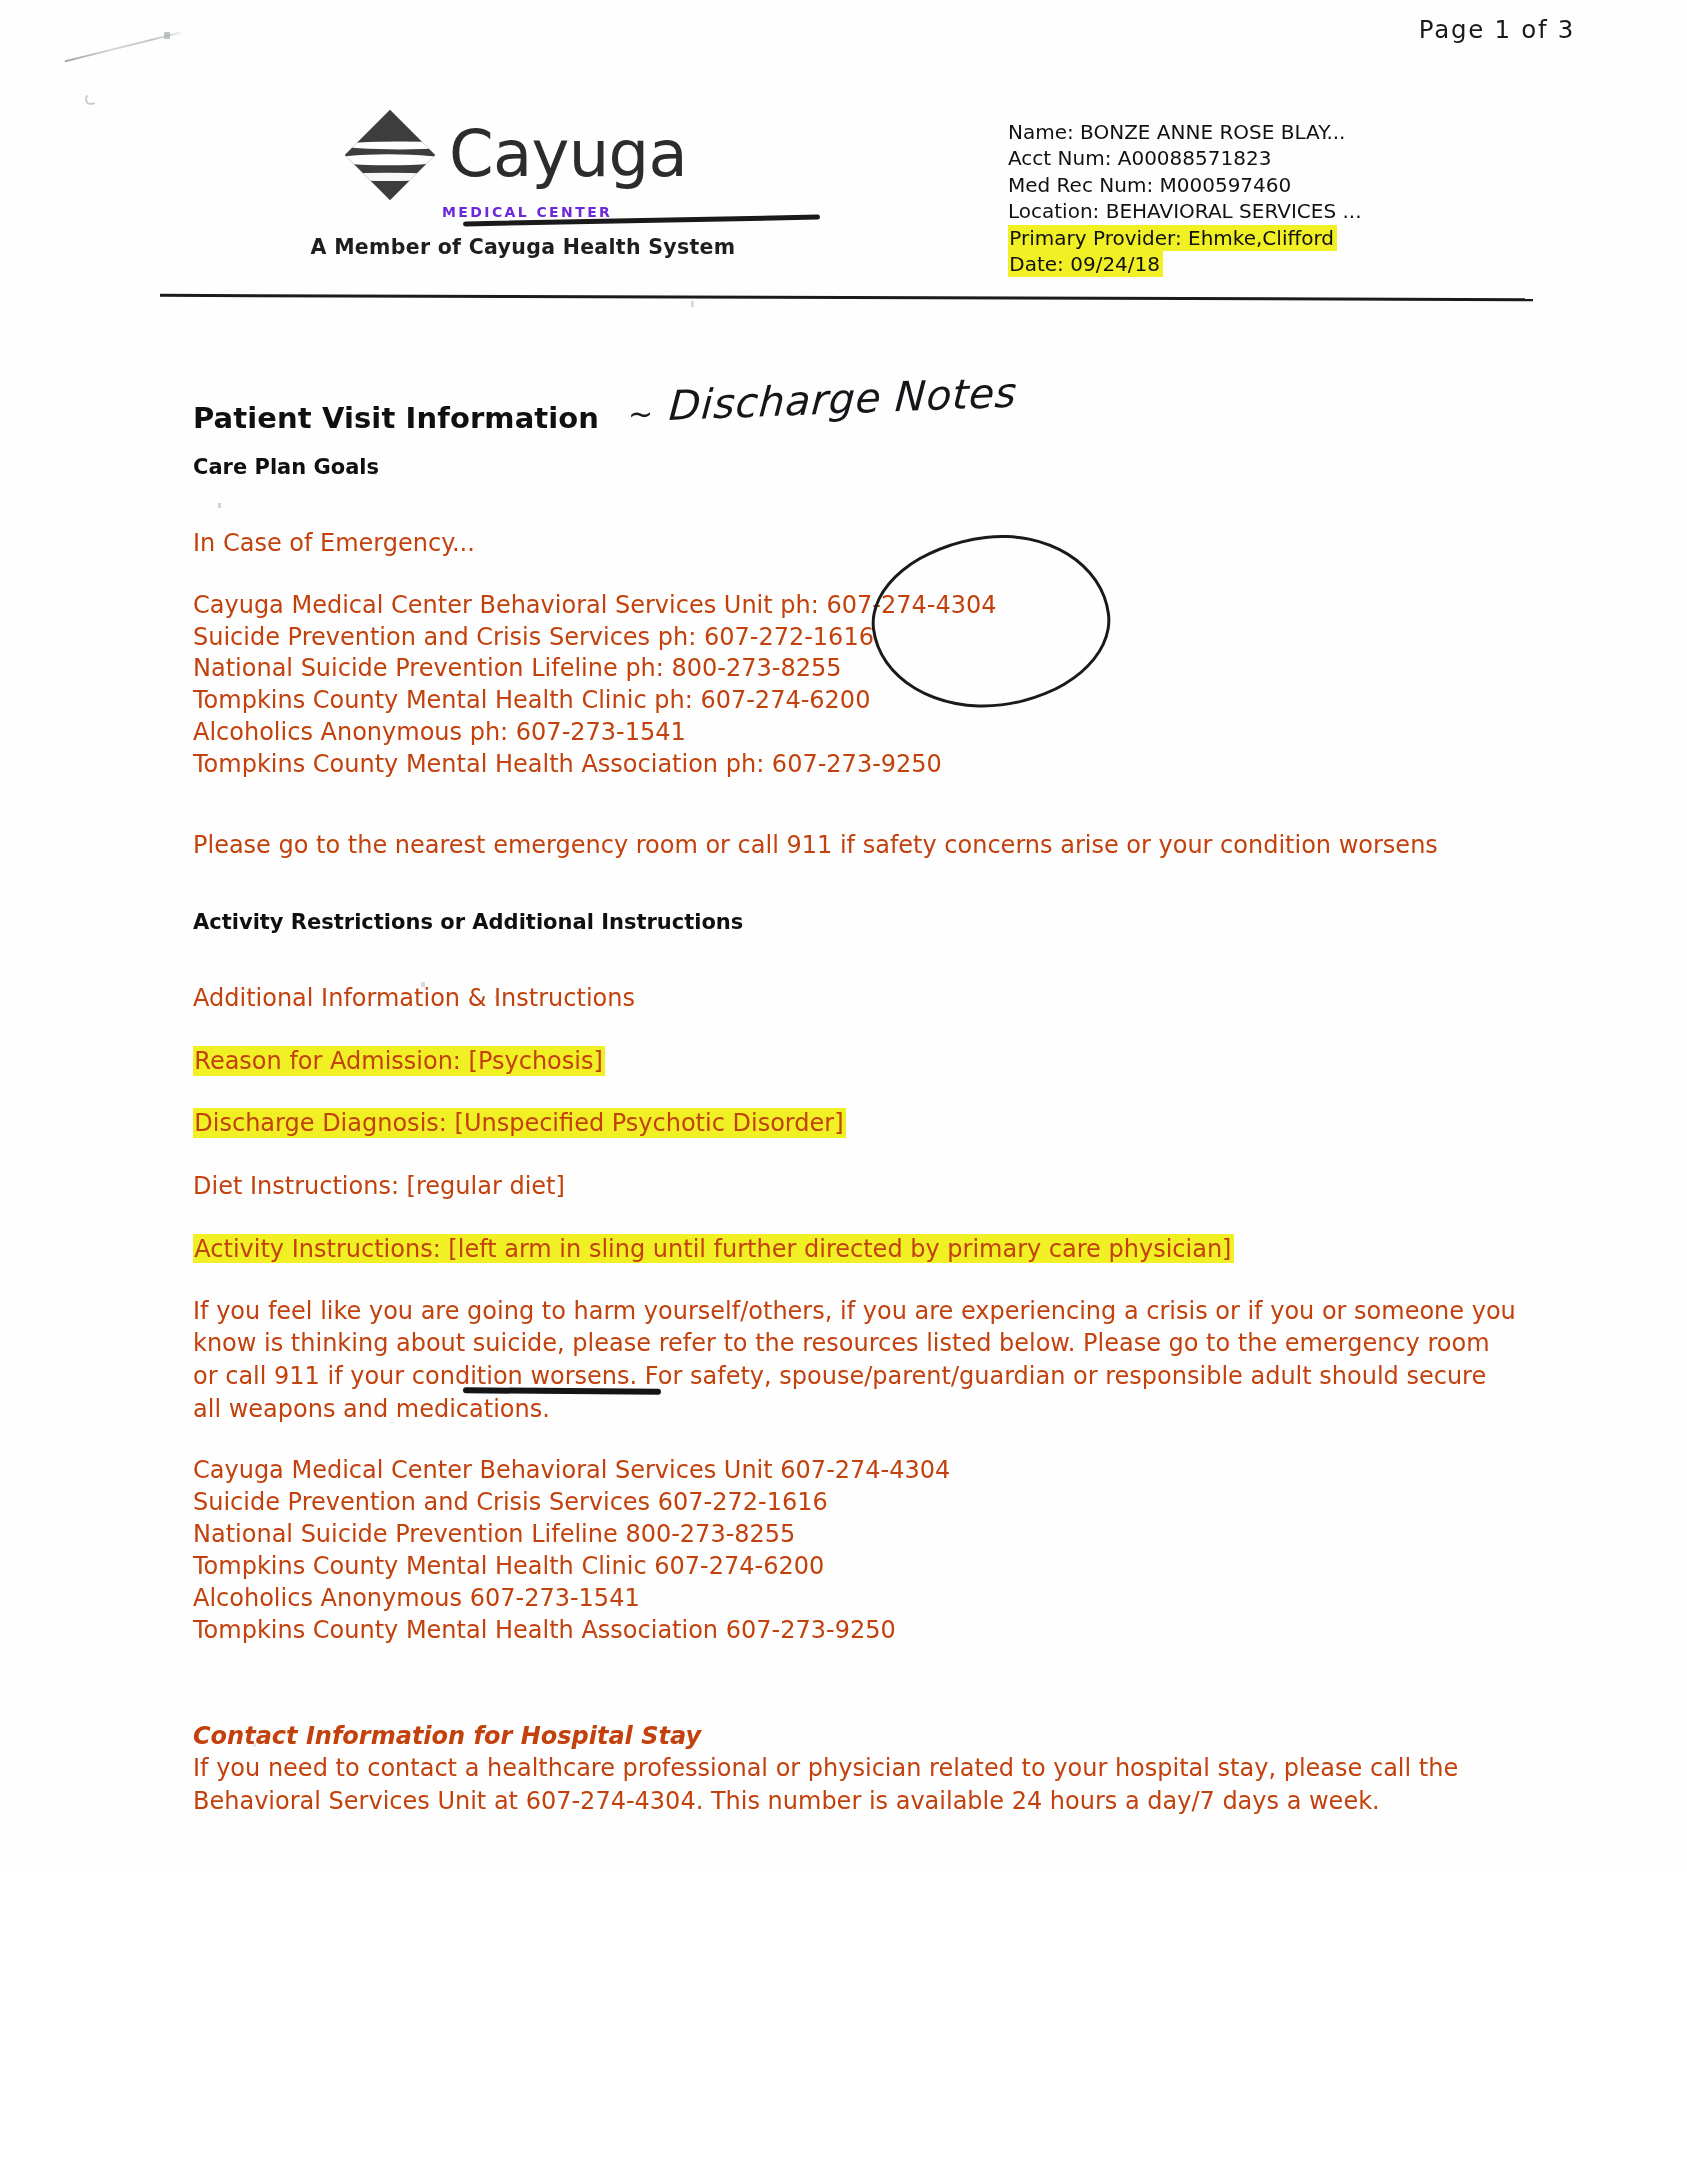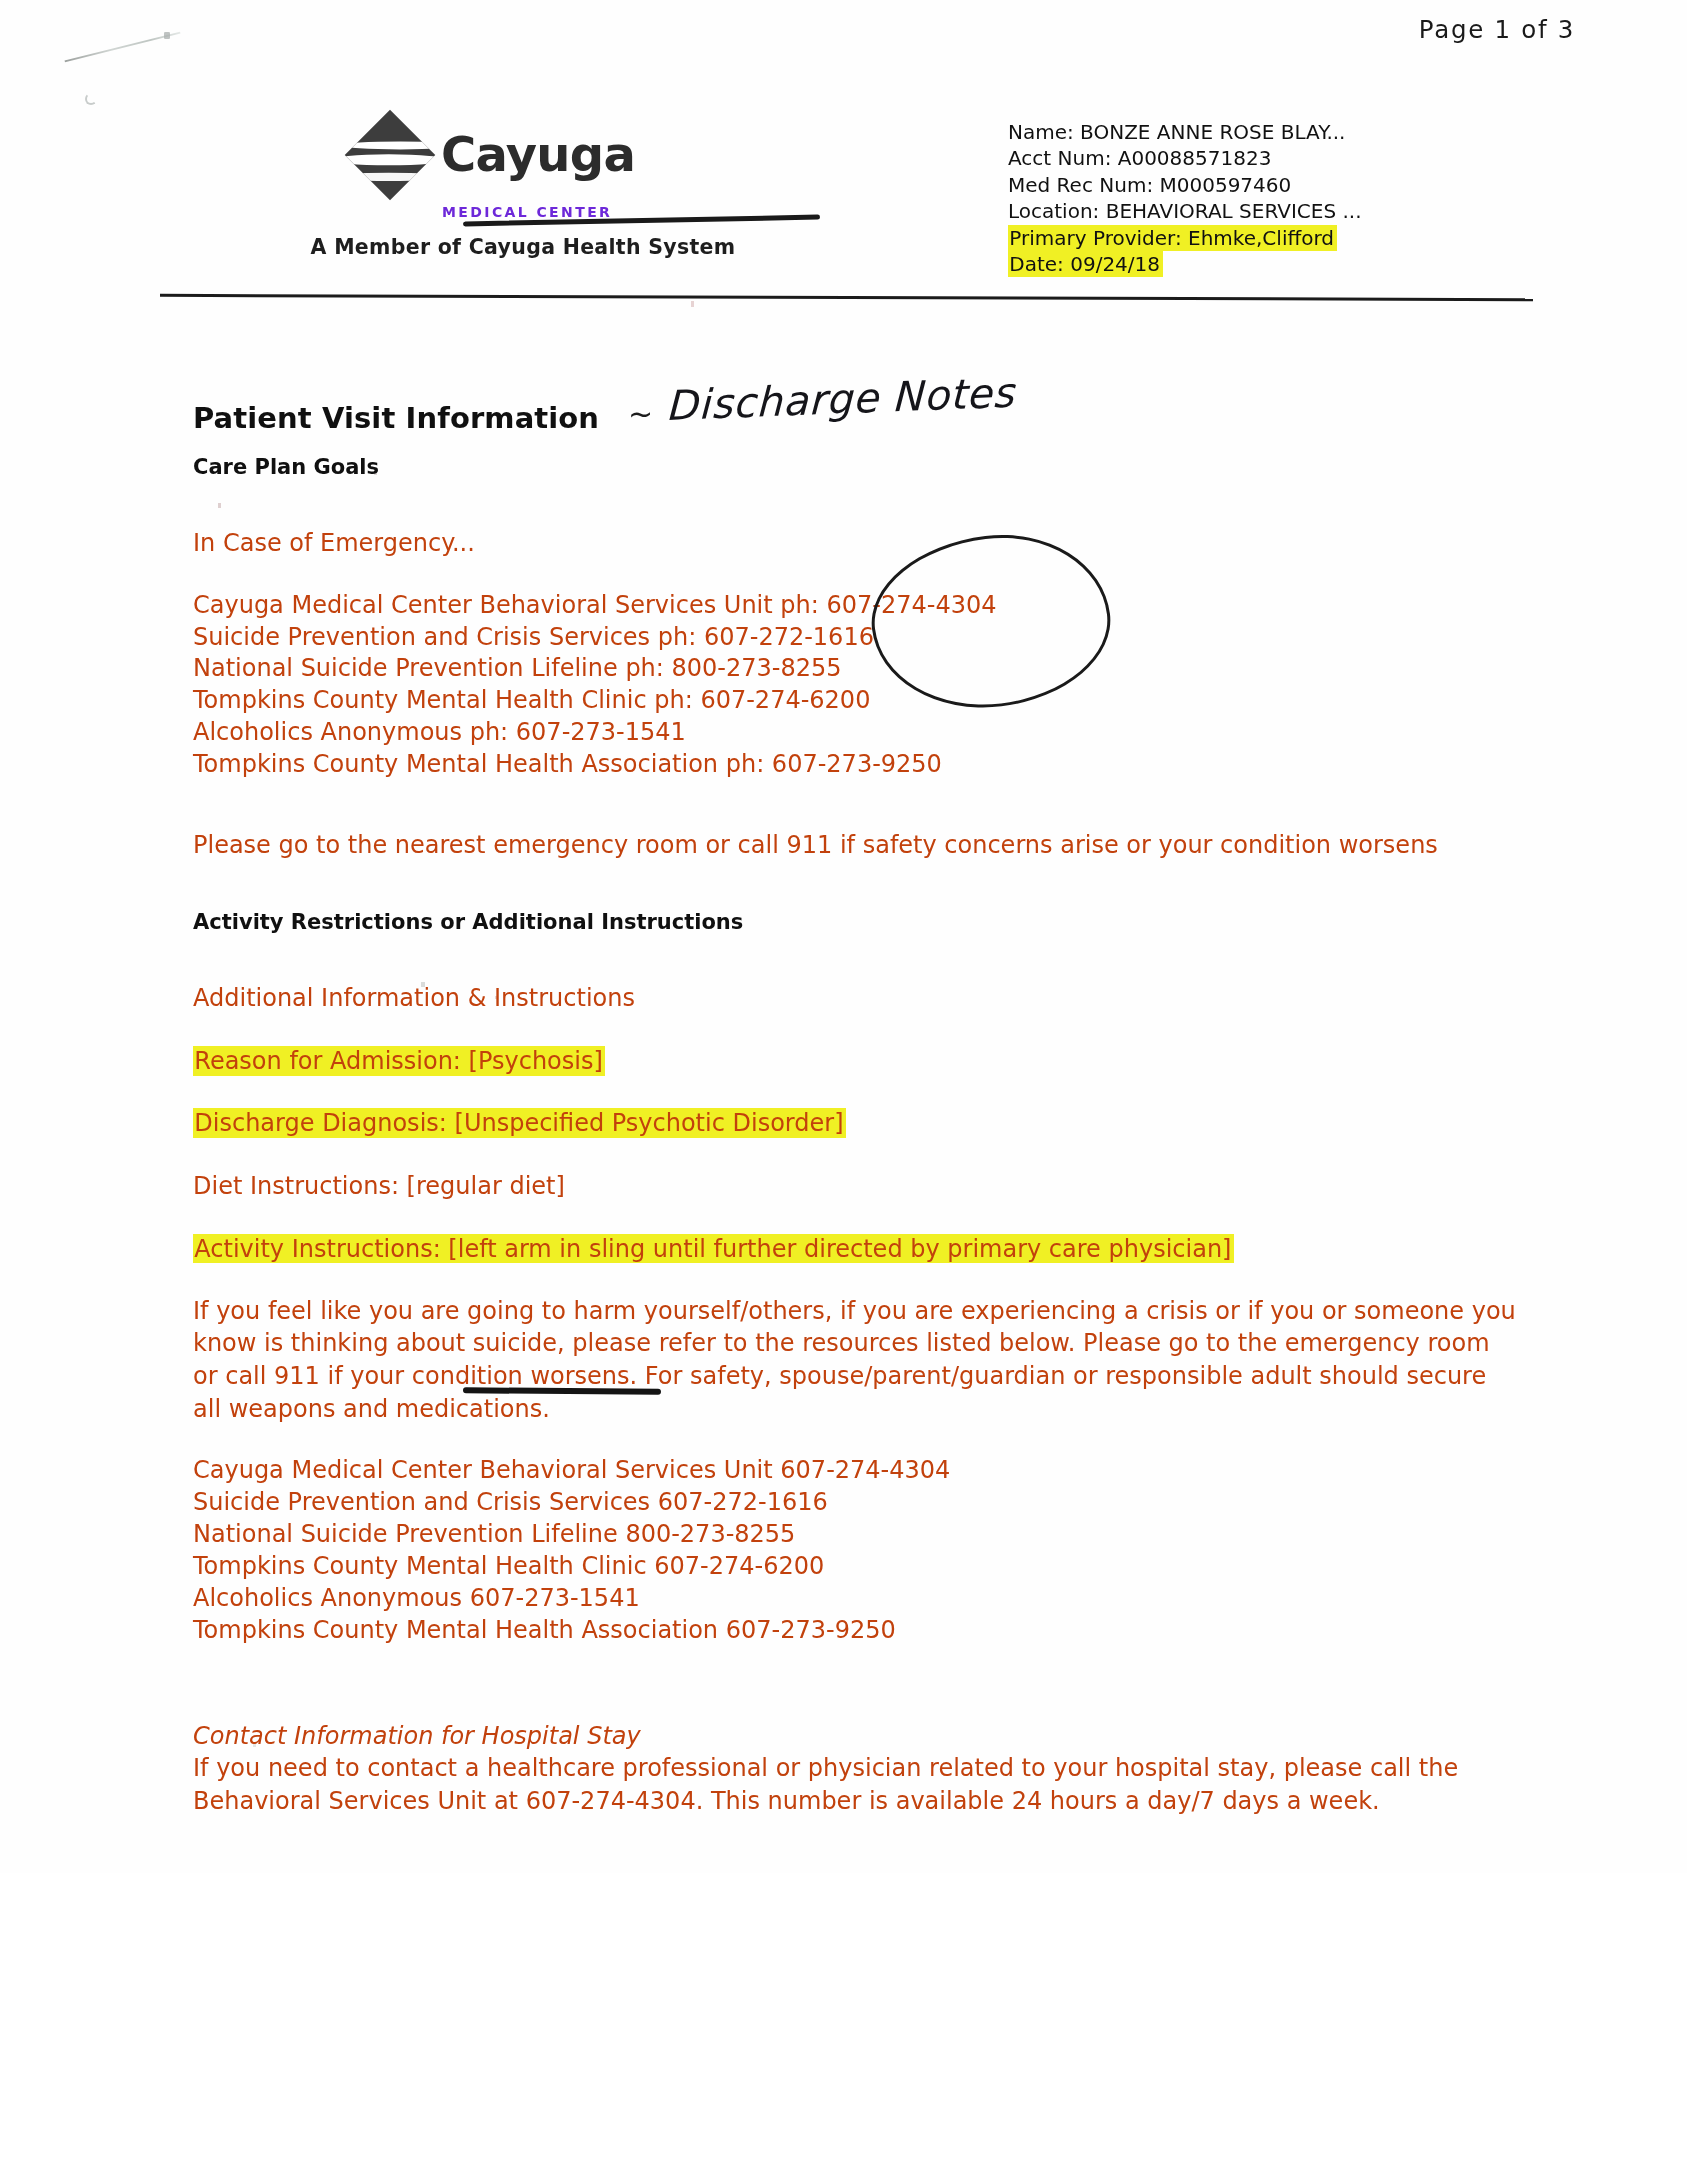--- a/index.html
+++ b/index.html
@@ -110,25 +110,26 @@
     transform: rotate(-45deg) translateY(4px);
     box-shadow: 0 17px 0 -1.3px rgba(255,255,255,.96);
   }
   #logo-diamond .dia::after {
     top: 13.2px;
     transform: rotate(-45deg) translateY(1.3px);
     height: 8px;
   }
   #logo-wordmark {
     font-family: "DejaVu Sans", sans-serif;
-    font-size: 48px;
-    font-weight: 700;
+    font-size: 64px;
+    font-weight: 400;
     letter-spacing: -0.7px;
     color: #2c2c2c;
     line-height: .95;
+    margin-left: 8px;
   }
   #logo-subtitle {
     font-size: 14px;
     font-weight: 700;
     letter-spacing: 2.4px;
     color: #6d28d9;
     margin-top: 4px;
     padding-left: 177px;
   }
   #logo-tagline {
@@ -185,21 +186,21 @@
   .h2 {
     font-size: 21px;
     font-weight: 700;
     color: #101010;
   }
   .p {
     font-size: 24px;
     line-height: 1.36;
     color: #c2410c;
   }
-  .p.italic { font-style: italic; }
+  .p.italic { font-style: italic; font-weight: bold; }
   .spacer-sm { height: 17px; }
   .spacer-md { height: 30px; }
   .spacer-lg { height: 48px; }
   .spacer-xl { height: 73px; }
 
   
   #title-row {
     position: relative;
     display: flex;
     align-items: baseline;

